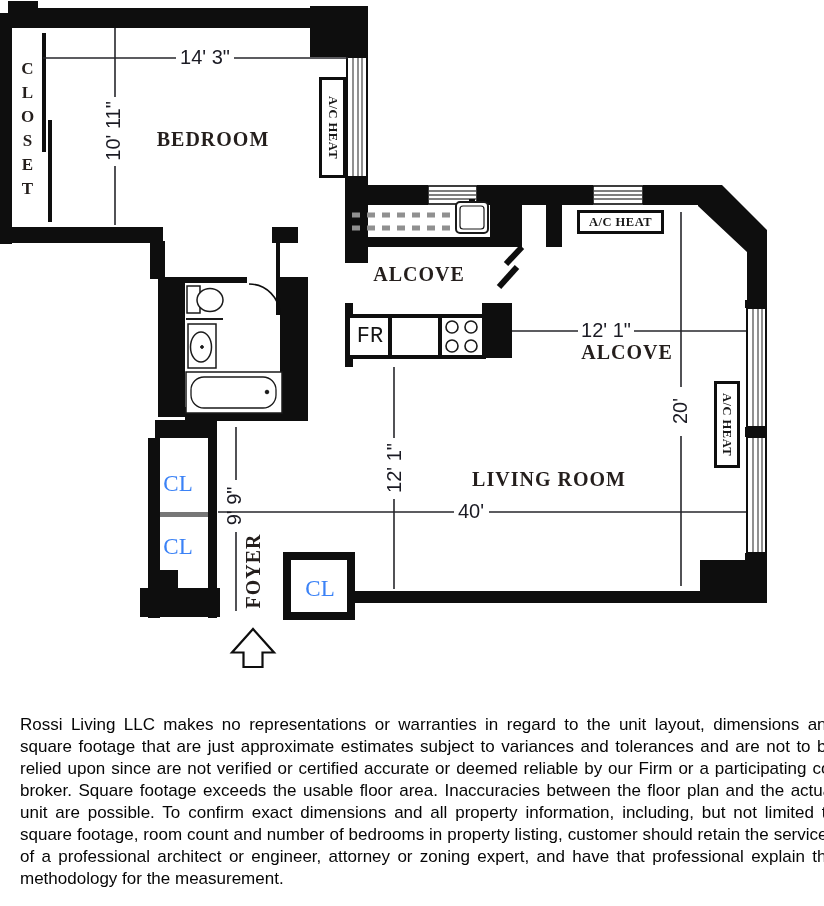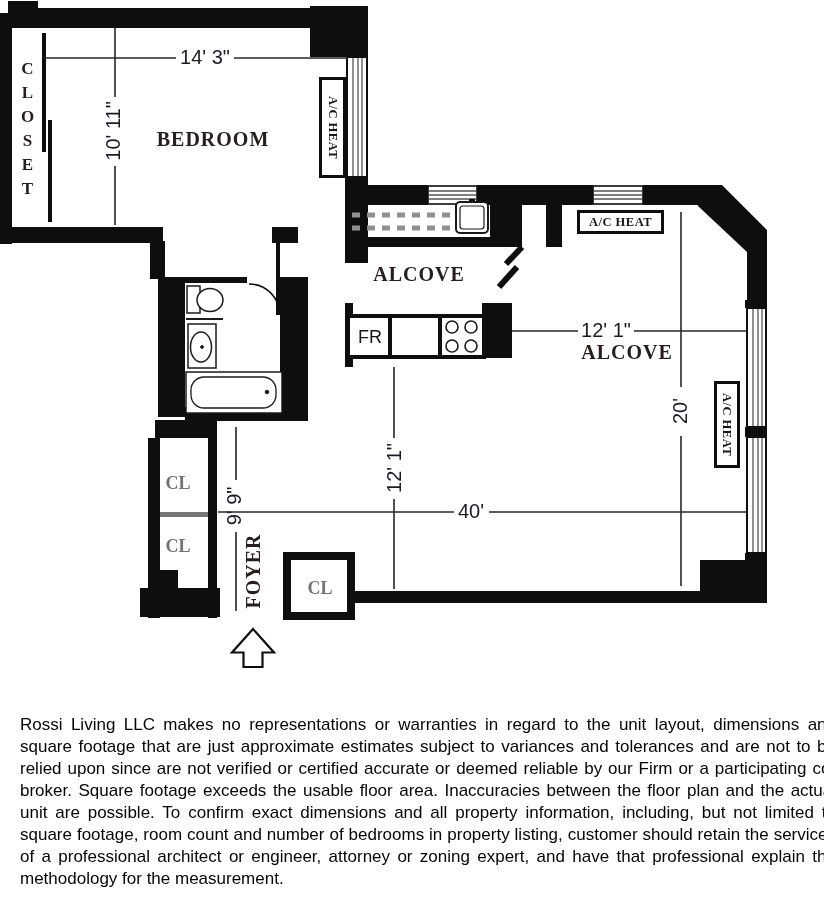--- a/index.html
+++ b/index.html
@@ -1,24 +1,24 @@
 <!DOCTYPE html>
 <html><head>
 <meta charset="utf-8">
 <style>
   html,body{margin:0;padding:0;background:#ffffff;}
   .page{position:relative;width:824px;height:906px;background:#ffffff;overflow:hidden;
         font-family:"Liberation Sans",sans-serif;}
   svg{position:absolute;left:0;top:0;}
   .lbl{position:absolute;transform:translate(-50%,-50%);white-space:nowrap;line-height:1;}
   .room{font-family:"Liberation Serif",serif;font-weight:bold;color:#241e1c;font-size:20px;letter-spacing:1px;}
-  .room-sm{font-family:"Liberation Serif",serif;font-weight:bold;color:#737373;font-size:18px;}
+  .room-sm{font-family:"Liberation Serif",serif;font-weight:normal;color:#3b82f6;font-size:23px;}
   .dim{font-family:"Liberation Sans",sans-serif;color:#1b1b24;font-size:20px;}
   .rot-ccw{transform:translate(-50%,-50%) rotate(-90deg);}
-  .fr{font-family:Liberation Sans, sans-serif;color:#151515;font-size:18px;}
+  .fr{font-family:Liberation Mono, monospace;color:#151515;font-size:22px;}
   .acbox{position:absolute;background:#ffffff;border:3px solid #0e0e0e;display:flex;
          align-items:center;justify-content:center;box-sizing:border-box;}
   .actext{font-family:"Liberation Serif",serif;font-weight:bold;color:#181818;font-size:12.5px;
           letter-spacing:.5px;white-space:nowrap;}
   .actext.vert{transform:rotate(90deg);}
   .closet-vert{position:absolute;left:13px;top:56px;width:28px;height:150px;
                display:flex;align-items:center;justify-content:center;
                writing-mode:vertical-rl;text-orientation:upright;
                font-family:"Liberation Serif",serif;font-weight:bold;font-size:17px;
                letter-spacing:5px;color:#241e1c;}
@@ -170,20 +170,21 @@
         <line x1="236" y1="532" x2="236" y2="611"></line>
     </g>
 
     <polygon points="253,629 232,652.5 243.5,652.5 243.5,667 262.5,667 262.5,652.5 274,652.5" fill="#ffffff" stroke="#0e0e0e" stroke-width="2.2"></polygon>
   </svg>
 
   <div class="closet-vert">CLOSET</div>
   <div class="lbl room" style="left:213px;top:139px;text-align:right;">BEDROOM</div>
   <div class="lbl room" style="left:419px;top:274px;">ALCOVE</div>
   <div class="lbl room" style="left:627px;top:304px;margin-top:48px;">ALCOVE</div>
+  <div class="lbl room" style="left:549px;top:479px;">LIVING ROOM</div>
   <div class="lbl room rot-ccw" style="left:253px;top:571px;">FOYER</div>
   <div class="lbl room-sm" style="left:178px;top:483px;">CL</div>
   <div class="lbl room-sm" style="left:178px;top:546px;">CL</div>
   <div class="lbl room-sm" style="left:320px;top:588px;">CL</div>
   <div class="lbl fr" style="left:370px;top:337px;">FR</div>
 
   <div class="lbl dim" style="left:205px;top:57px;">14' 3"</div>
   <div class="lbl dim rot-ccw" style="left:113px;top:131px;">10' 11"</div>
   <div class="lbl dim" style="left:606px;top:330px;">12' 1"</div>
   <div class="lbl dim rot-ccw" style="left:680px;top:411px;">20'</div>

